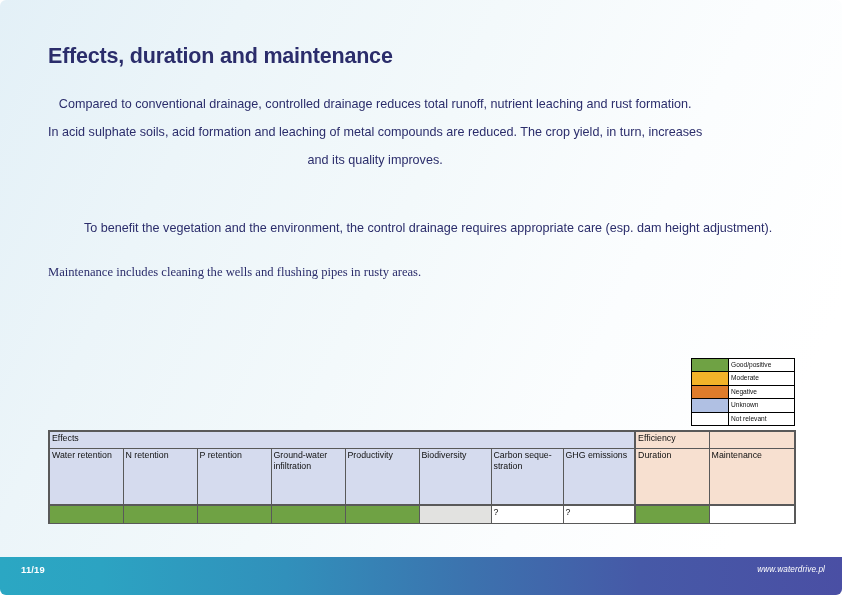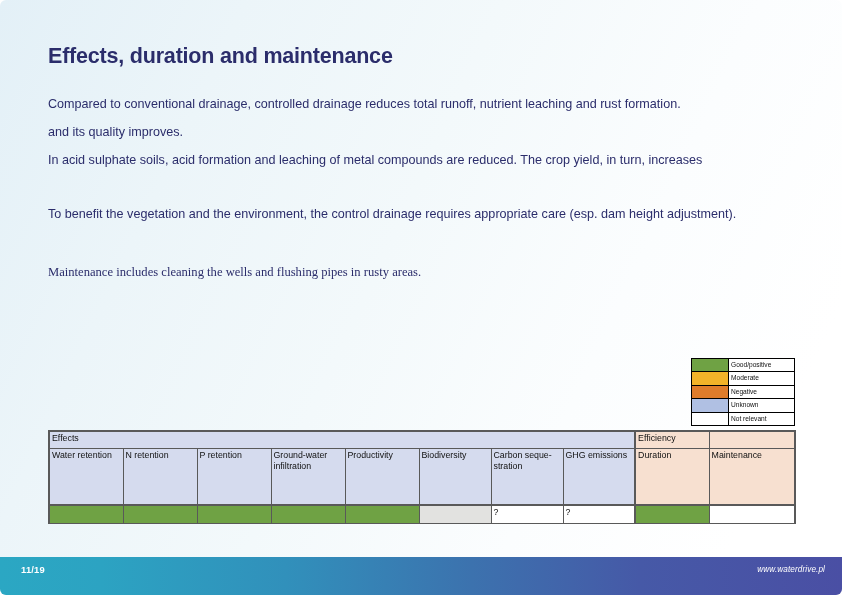--- a/index.html
+++ b/index.html
@@ -46,24 +46,24 @@
   
   .body-block {
     position: absolute;
     left: 48px;
     color: #2b2d6b;
     font-size: 12.6px;
     line-height: 28px;
     white-space: nowrap;
   }
   #para-1 { top: 90px; }
-  #para-2 { top: 200px; }
+  #para-2 { top: 214px; margin-left: 36px; }
   #para-3 { top: 258px; font-family: Liberation Serif, serif; }
 
-  .body-line { display: block; }
+  .body-line { display: block; text-align: center; }
 
   
   #legend {
     position: absolute;
     left: 691px;
     top: 358px;
     width: 102px;
     border: 1px solid #000000;
     border-collapse: collapse;
     background: #ffffff;
@@ -159,22 +159,22 @@
 </style>
 </head>
 <body>
 
 <div id="slide">
 
   <div id="slide-title">Effects, duration and maintenance</div>
 
   <div class="body-block" id="para-1">
     <span class="body-line">Compared to conventional drainage, controlled drainage reduces total runoff, nutrient leaching and rust formation.</span>
+    <span class="body-line">In acid sulphate soils, acid formation and leaching of metal compounds are reduced. The crop yield, in turn, increases</span>
     <span class="body-line">and its quality improves.</span>
-    <span class="body-line">In acid sulphate soils, acid formation and leaching of metal compounds are reduced. The crop yield, in turn, increases</span>
   </div>
 
   <div class="body-block" id="para-2">
     <span class="body-line">To benefit the vegetation and the environment, the control drainage requires appropriate care (esp. dam height adjustment).</span>
   </div>
 
   <div class="body-block" id="para-3">
     <span class="body-line">Maintenance includes cleaning the wells and flushing pipes in rusty areas.</span>
   </div>
 

